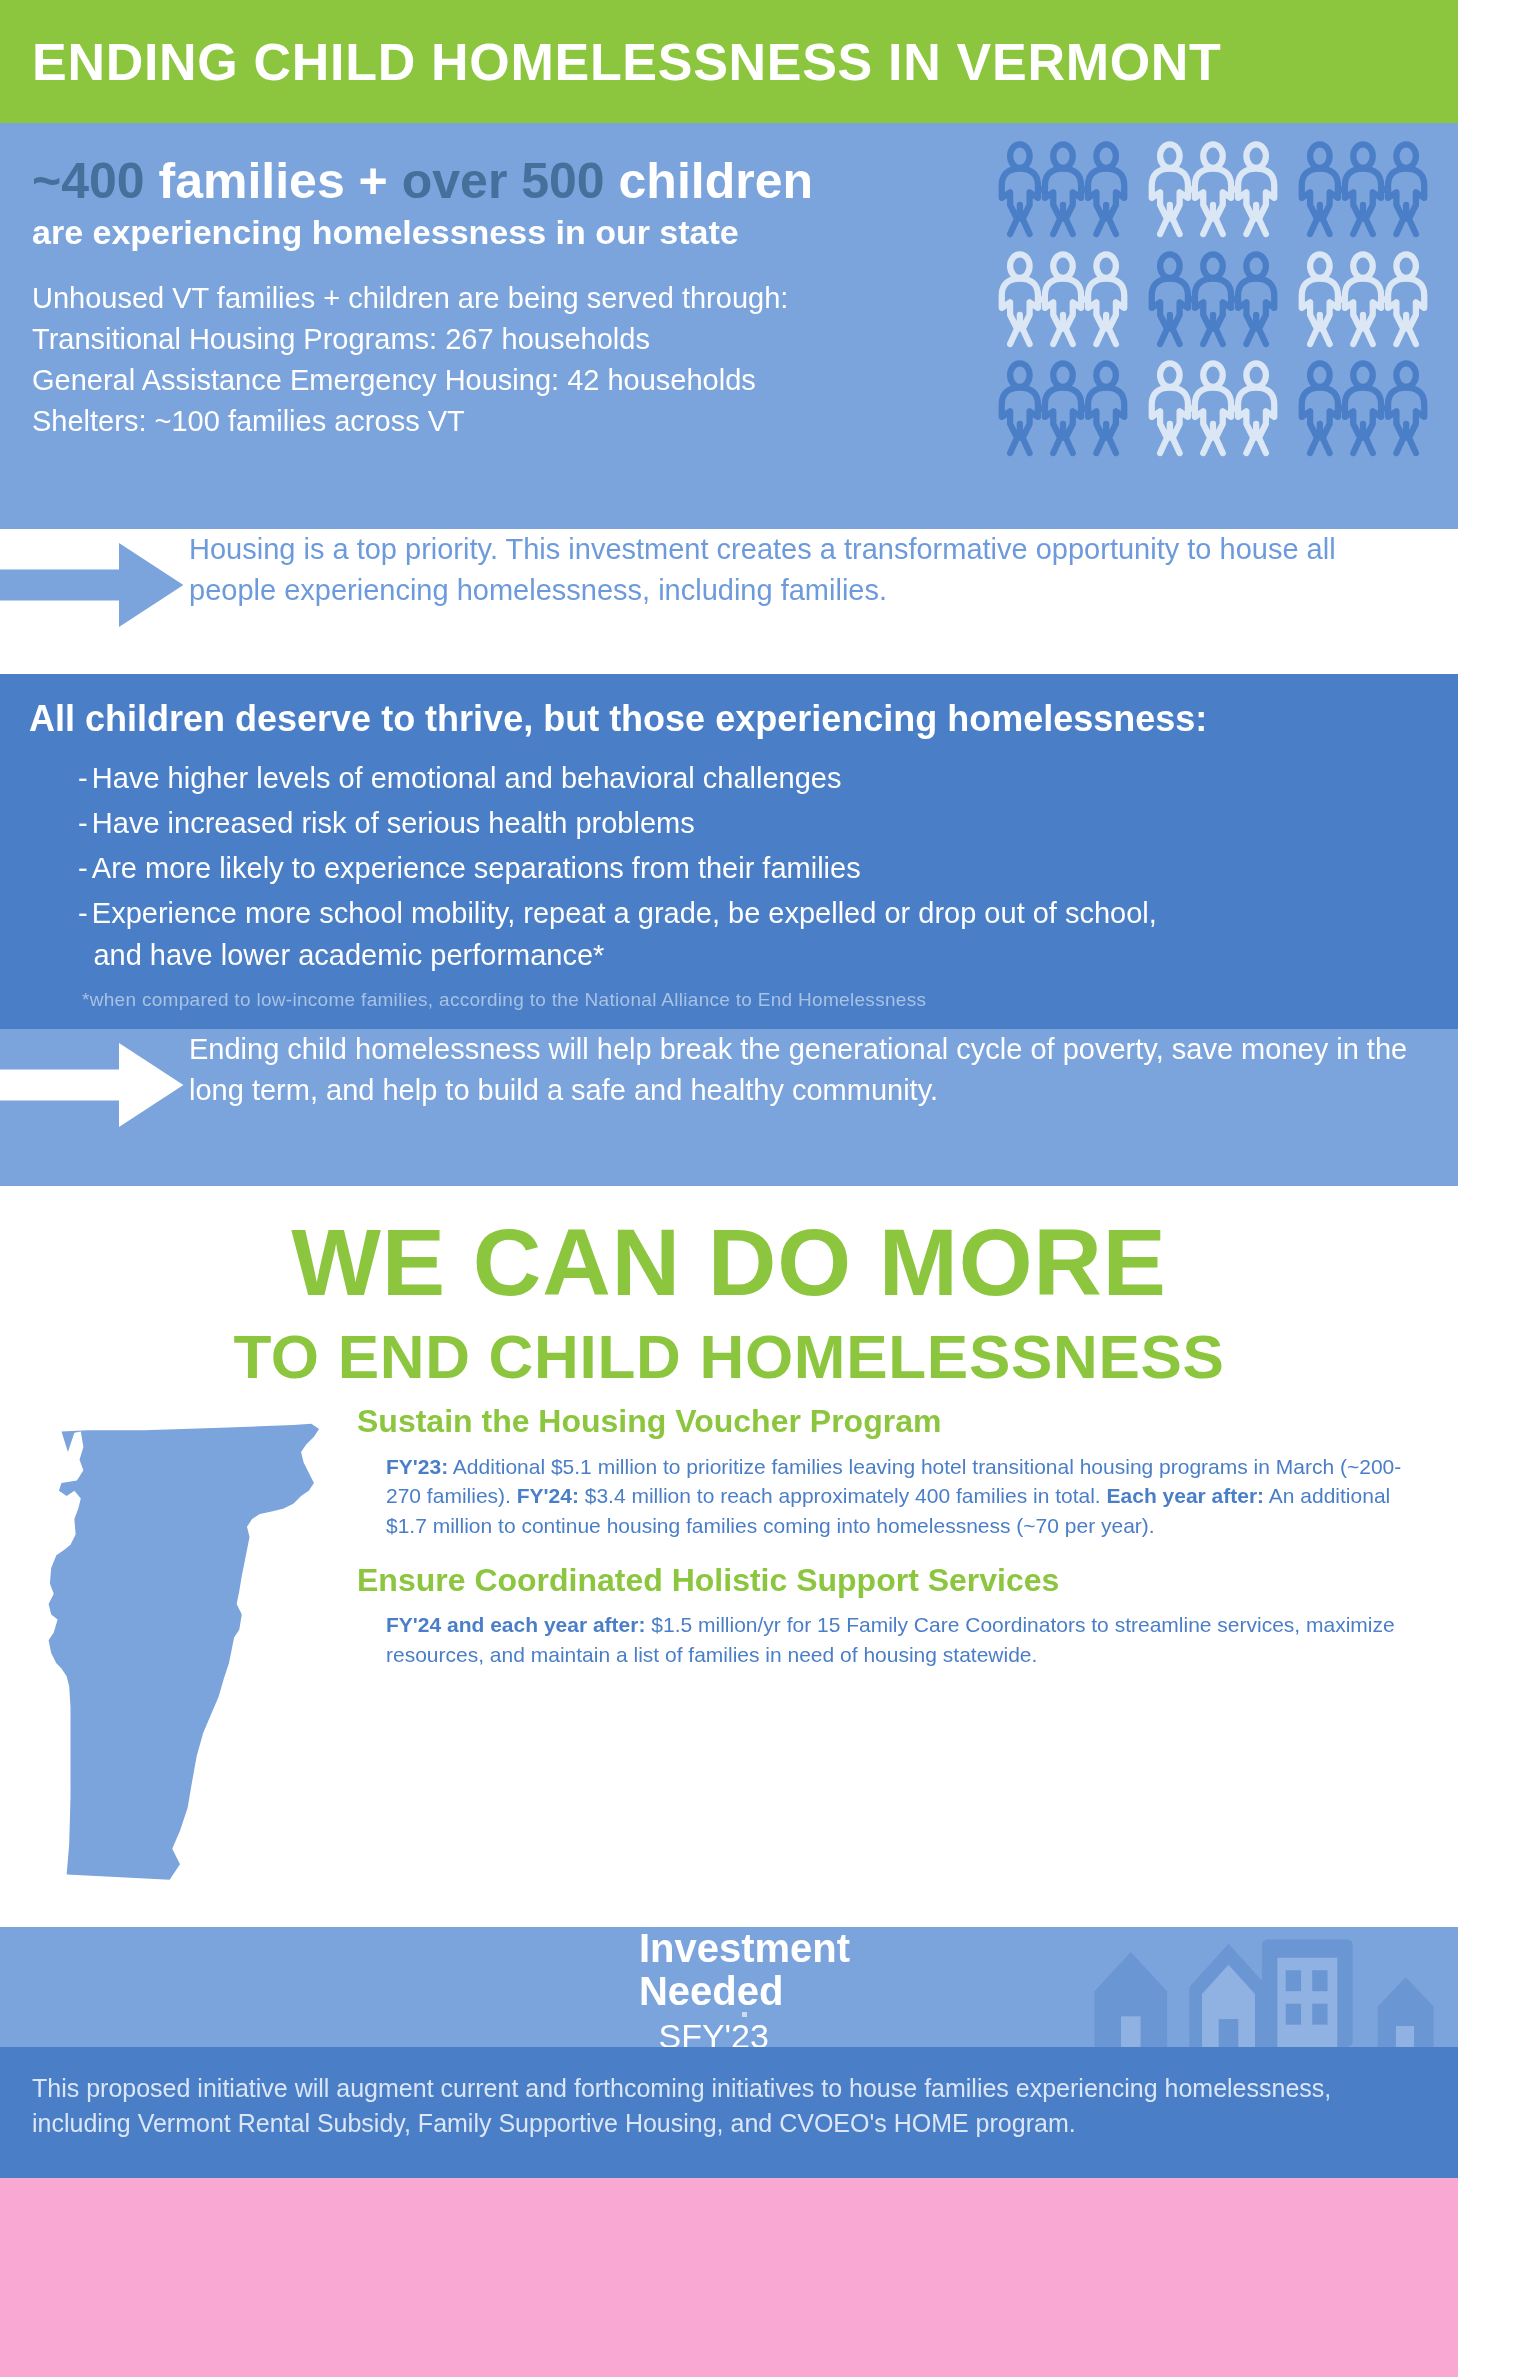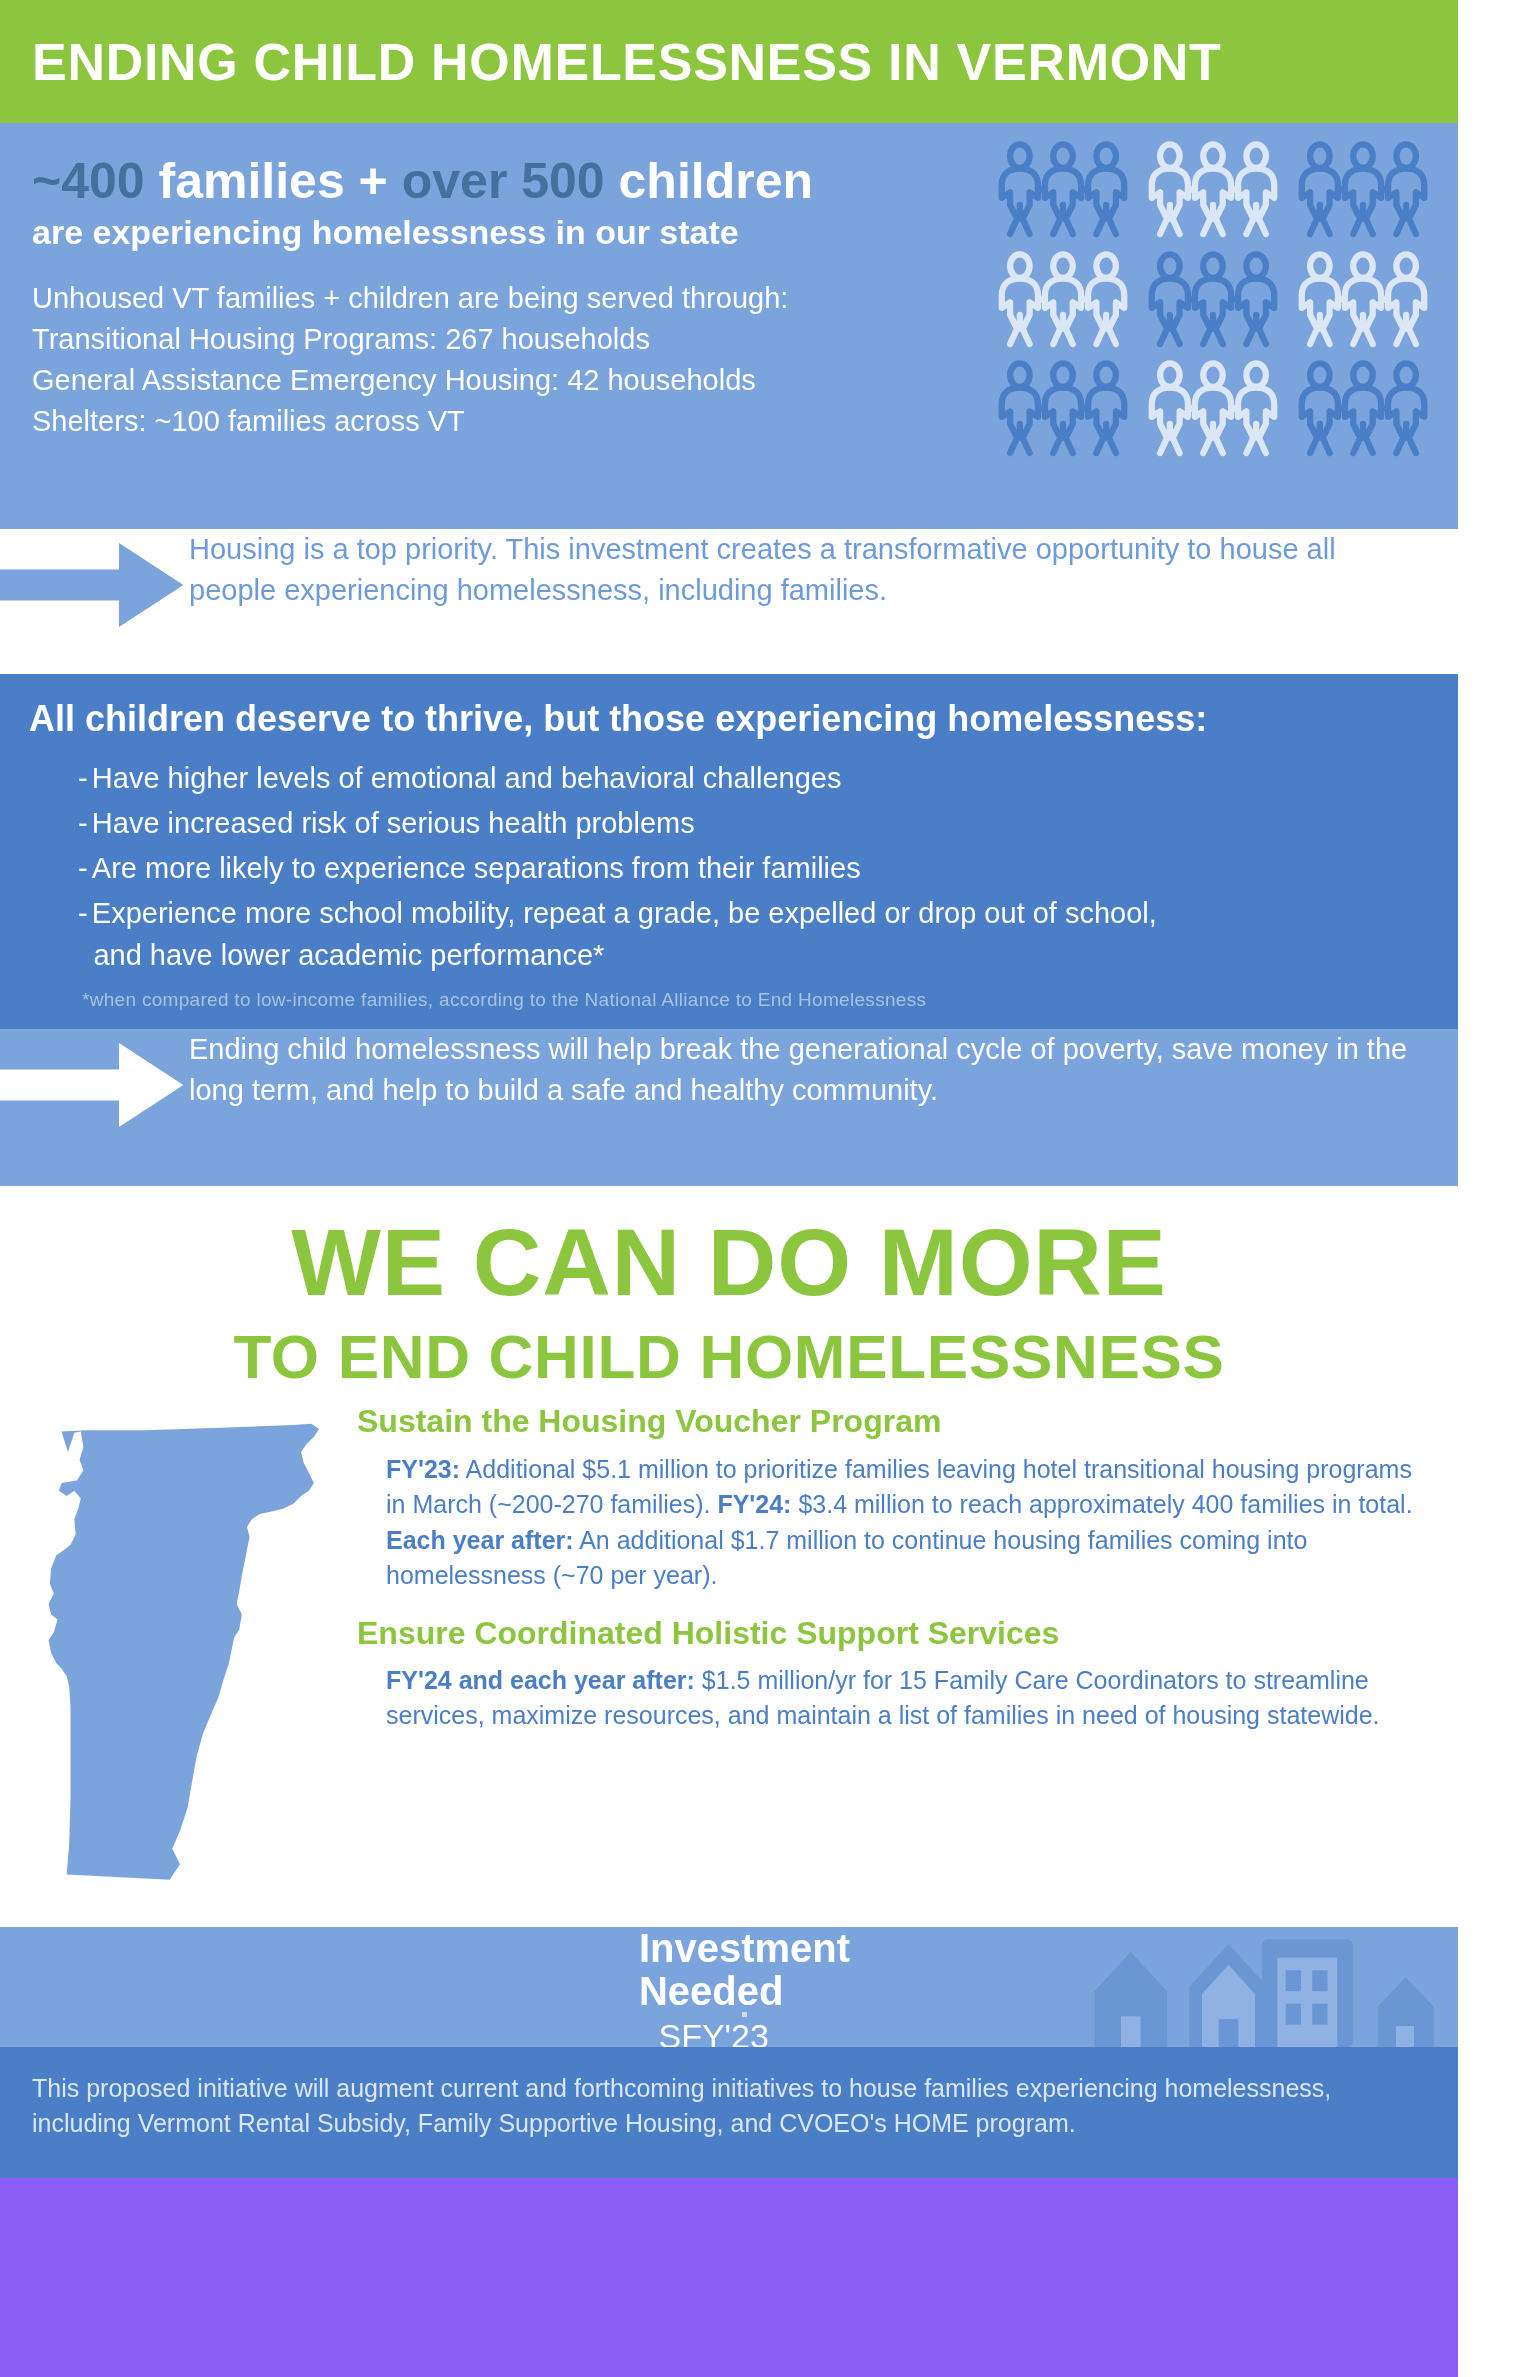--- a/index.html
+++ b/index.html
@@ -2,21 +2,21 @@
 <html style="font-size:11.2px"><head>
 <meta charset="utf-8">
 <style>
   * { margin:0; padding:0; box-sizing:border-box; }
   html,body { width:1538px; height:2377px; }
   body {
     font-family:"Liberation Sans", sans-serif;
     background:#ffffff;
     overflow:hidden;
   }
-  .page { position:relative; width:1458px; height:2377px; background:#8b5cf6; }
+  .page { position:relative; width:1458px; height:2377px; background:#f9a8d4; }
 
   
   .header {
     background:#8cc63f;
     height:123px;
     display:flex; align-items:center;
     padding-left:32px;
   }
   .header h1 {
     color:#ffffff;
@@ -99,21 +99,21 @@
 
   
   .asks { display:flex; background:#fff; padding:14px 0 0 0; }
   .asks .mapcol { flex:0 0 357px; padding-left:28px; padding-top:7px; }
   .asks .mapcol svg { display:block; width:322px; height:517px; }
   .asks .askcol { flex:1; padding-right:34px; }
   .ask-title {
     color:#8cc63f; font-size:32px; font-weight:bold; margin-bottom:11.2px;
   }
   .ask-body {
-    color:#4a7ec7; font-size:25px; line-height:1.42; padding-left:29px;
+    color:#4a7ec7; font-size:21px; line-height:1.42; padding-left:29px;
     margin-bottom:21px;
   }
   .ask-body b { font-weight:bold; }
 
   
   .invest {
     background:#7ba3dc; height:120px; position:relative;
     display:flex; align-items:center; padding-left:31px;
     overflow:hidden;
     flex-direction:column;

